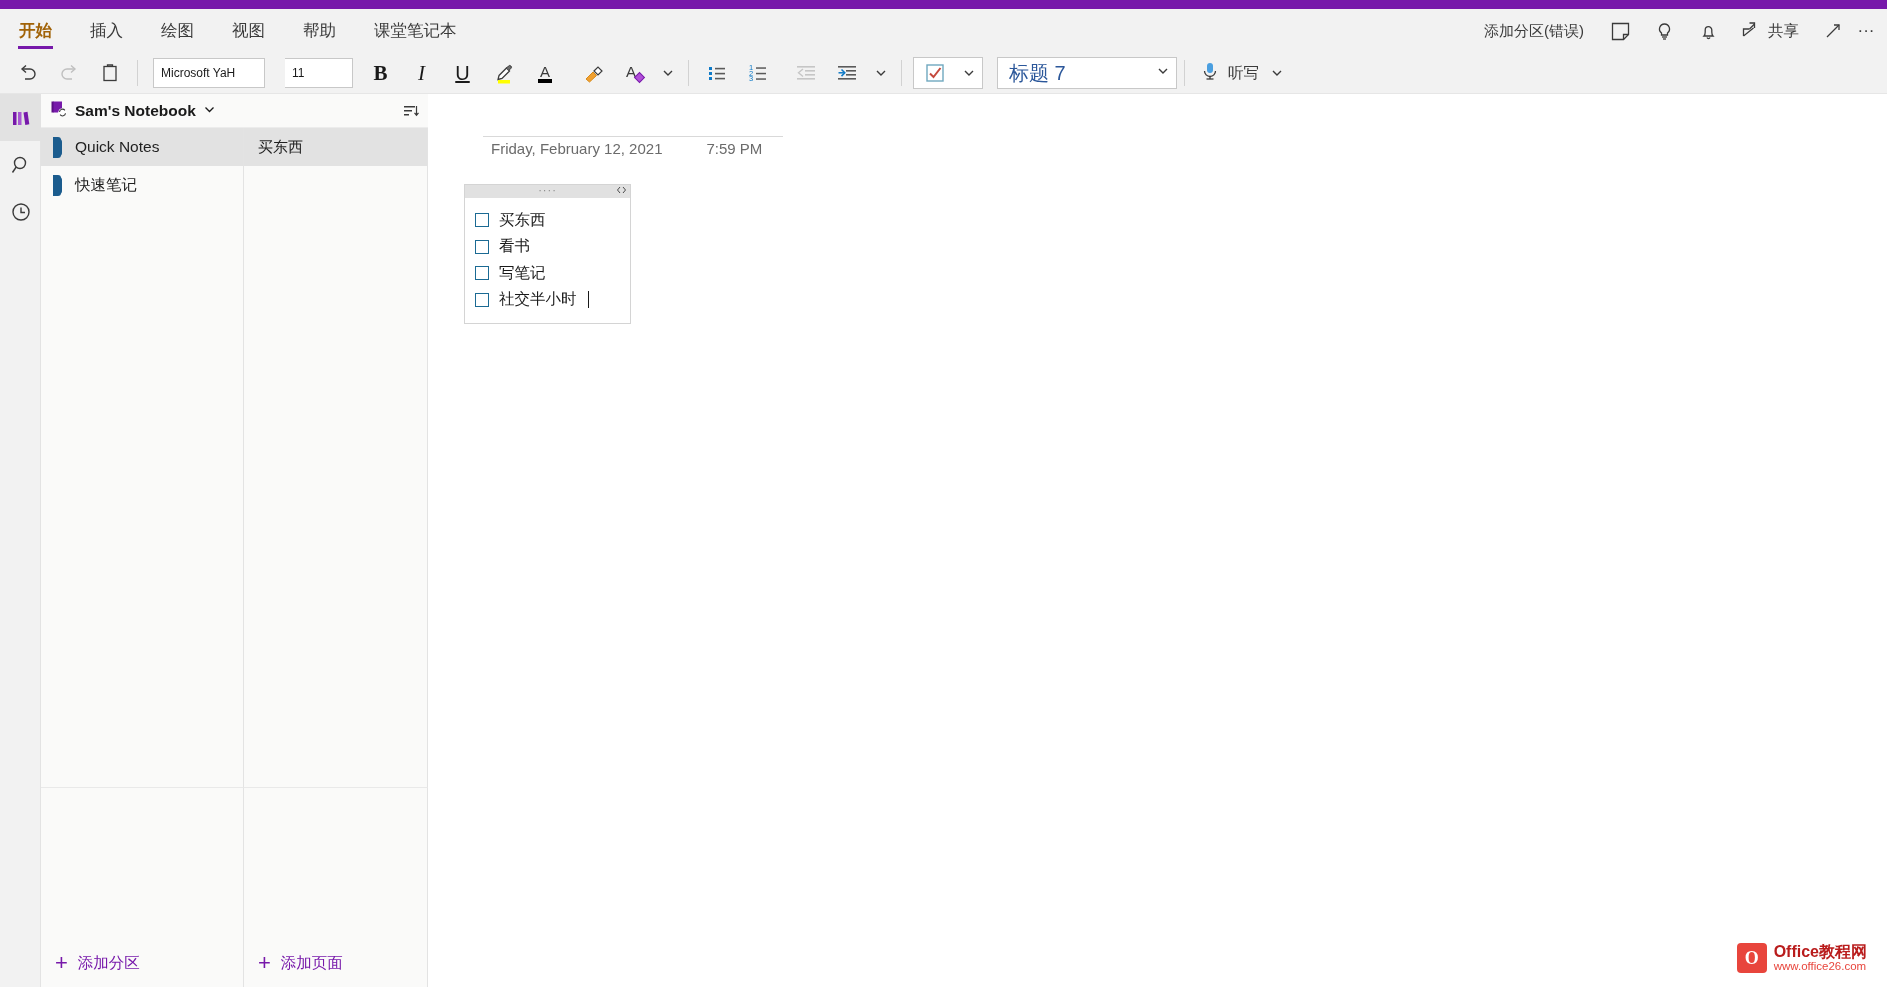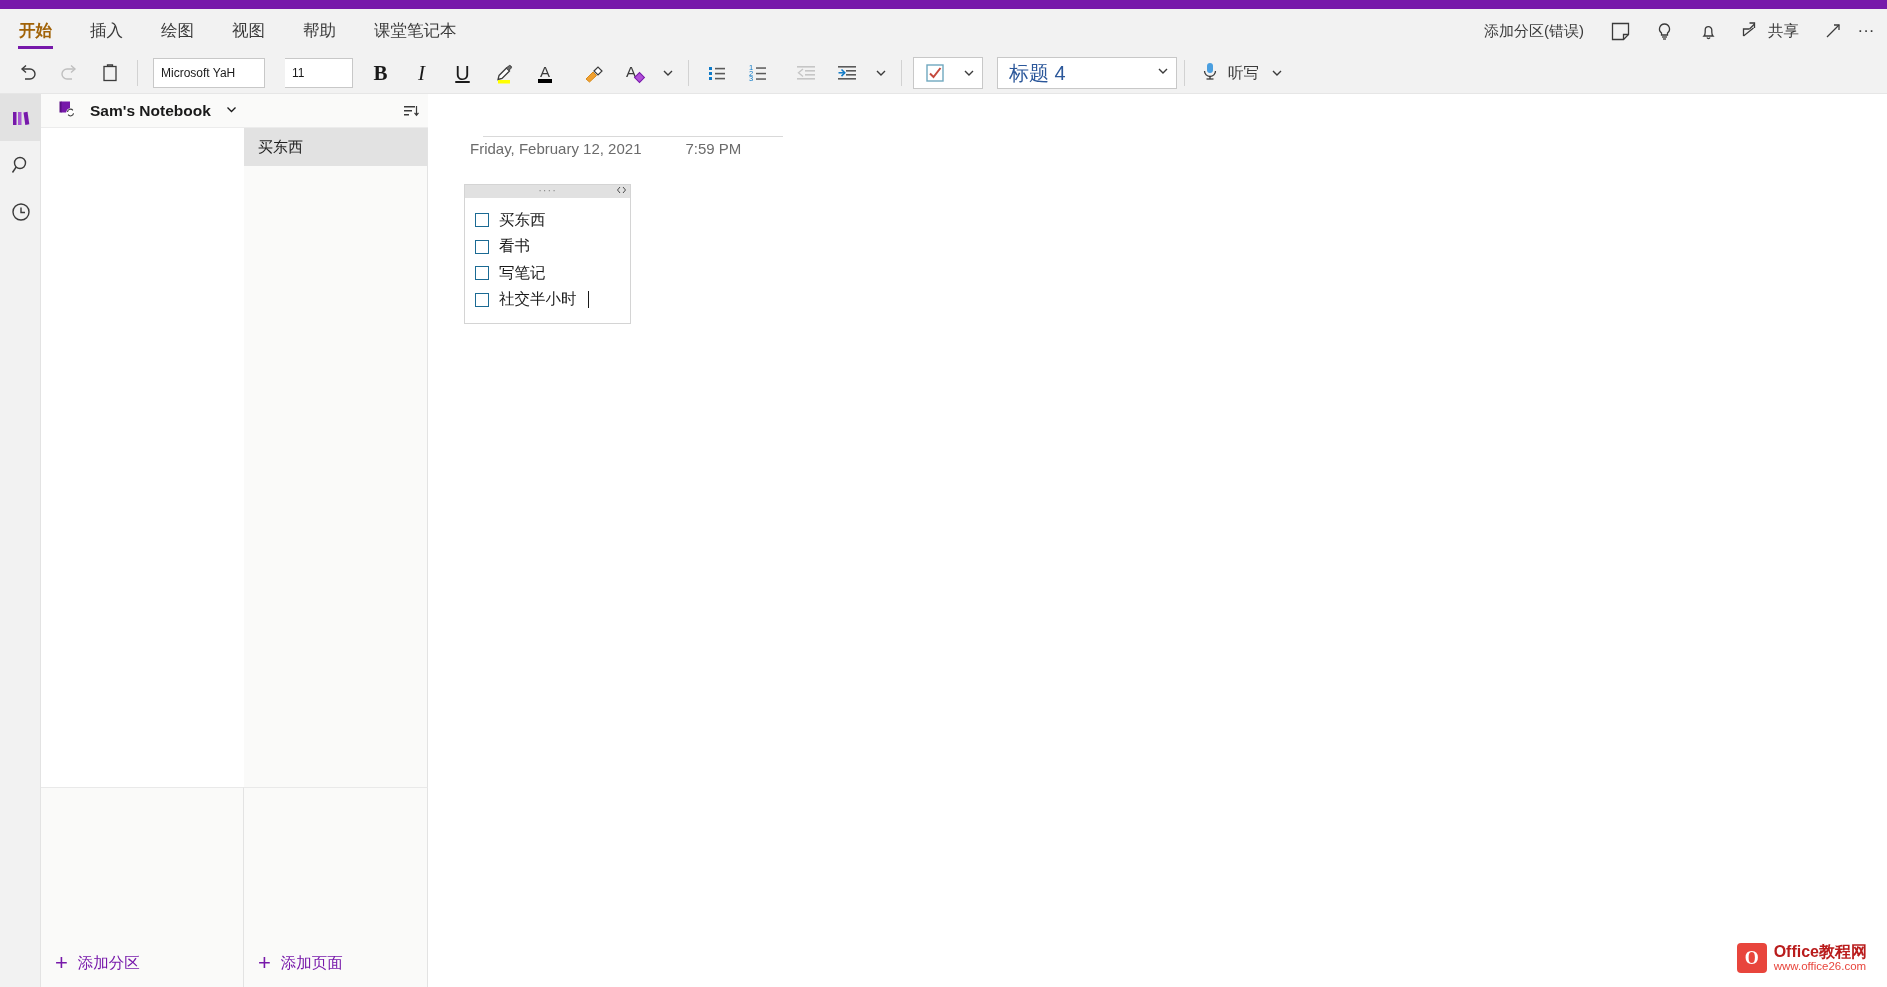--- a/index.html
+++ b/index.html
@@ -131,22 +131,22 @@
   .rail-btn.sel { background: #e2e2e2; }
 
   
   .nb-header {
     position: absolute; left: 41px; top: 94px; width: 387px; height: 34px;
     background: #fafaf9;
     display: flex; align-items: center;
     border-bottom: 1px solid #ececec;
   }
   .nb-title {
-    display: flex; align-items: center; gap: 14px;
-    padding-left: 16px; cursor: pointer;
+    display: flex; align-items: center; gap: 7px;
+    padding-left: 8px; cursor: pointer;
   }
   .nb-name { font-size: 15.5px; font-weight: 700; color: #1a1a1a; }
   .nb-sort {
     margin-left: auto; width: 34px; height: 34px; display: flex;
     align-items: center; justify-content: center; cursor: pointer;
   }
 
   
   .sections {
     position: absolute; left: 41px; top: 128px; width: 203px; height: 659px;
@@ -205,21 +205,21 @@
   
   .canvas {
     position: absolute; left: 428px; top: 94px; width: 1459px; height: 893px;
     background: #ffffff; overflow: hidden;
   }
   .date-line {
     position: absolute; left: 55px; top: 42px; width: 300px;
     border-top: 1px solid #d9d9d9;
   }
   .date-row {
-    position: absolute; left: 42px; top: 46px;
+    position: absolute; left: 63px; top: 46px;
     display: flex; align-items: flex-end; gap: 44px;
   }
   .date-text, .time-text {
     font-size: 15px; color: #6b6b6b; white-space: nowrap; cursor: text;
   }
 
   .note-box {
     position: absolute; left: 36px; top: 90px;
     width: 167px;
     border: 1px solid #d4d4d4;
@@ -494,21 +494,21 @@
         </svg>
       </div>
       <div class="todo-caret">
         <svg width="14" height="14" viewBox="0 0 14 14">
           <path d="M3 5 L7 9 L11 5" fill="none" stroke="#3b3b3b" stroke-width="1.4"></path>
         </svg>
       </div>
     </div>
 
     <div class="style-box">
-      <span class="style-label">标题 4</span>
+      <span class="style-label">标题 7</span>
       <span>
         <svg width="14" height="14" viewBox="0 0 14 14">
           <path d="M3 5 L7 9 L11 5" fill="none" stroke="#3b3b3b" stroke-width="1.4"></path>
         </svg>
       </span>
     </div>
 
     <div class="rb-sep"></div>
 
     <div class="dictate">
@@ -573,20 +573,30 @@
     <div class="nb-sort">
       <svg width="18" height="18" viewBox="0 0 18 18">
         <rect x="2" y="4" width="11" height="1.5" fill="#3b3b3b"></rect>
         <rect x="2" y="8" width="8" height="1.5" fill="#3b3b3b"></rect>
         <rect x="2" y="12" width="5" height="1.5" fill="#3b3b3b"></rect>
         <path d="M14.5 4 v9 M12.5 10.8 L14.5 13.2 L16.5 10.8" fill="none" stroke="#3b3b3b" stroke-width="1.2"></path>
       </svg>
     </div>
   </div>
 
+  <div class="sections">
+    <div class="section-row sel">
+      <span class="sec-tab"></span>
+      <span class="sec-name">Quick Notes</span>
+    </div>
+    <div class="section-row">
+      <span class="sec-tab"></span>
+      <span class="sec-name">快速笔记</span>
+    </div>
+  </div>
 
   <div class="pages">
     <div class="page-row sel">
       <span class="page-name">买东西</span>
     </div>
   </div>
 
   <div class="add-sec-bar">
     <div class="add-btn">
       <span class="plus">+</span>

